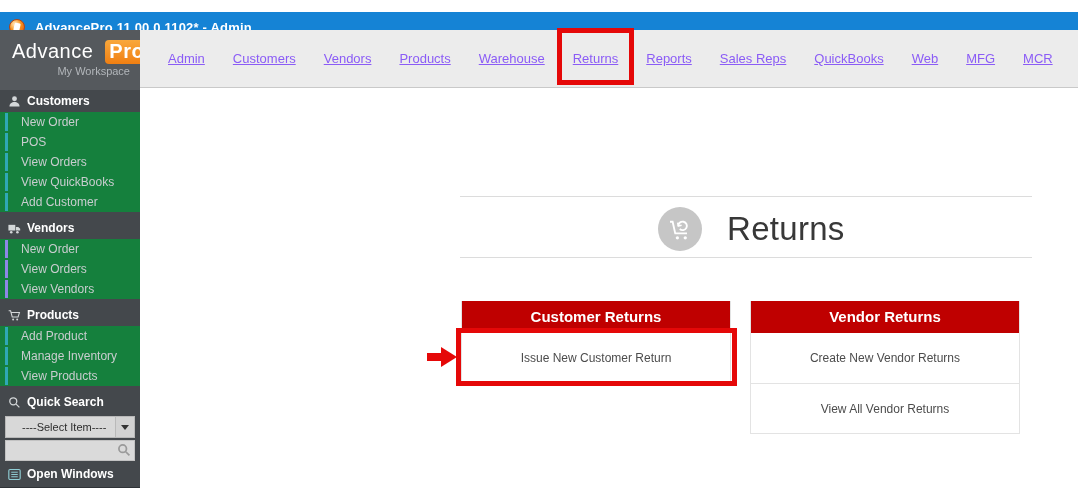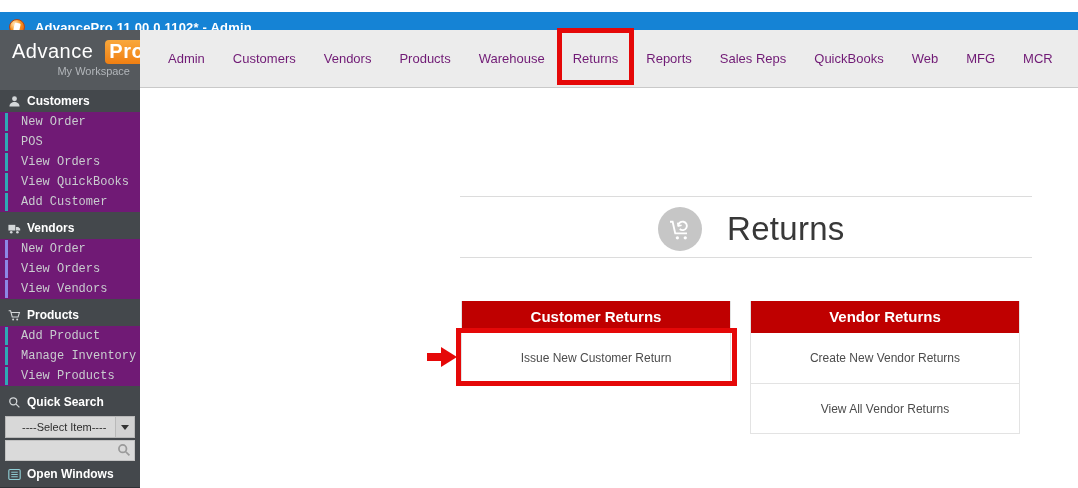--- a/index.html
+++ b/index.html
@@ -22,21 +22,21 @@
     background:#44484c; overflow:hidden; }
   .logo-block { height:60px; background:#55595d; padding:10px 10px 0 12px; }
   .logo-line { font-size:20px; color:#fff; letter-spacing:.5px; white-space:nowrap; }
   .logo-pro { display:inline-block; background:linear-gradient(180deg,#f9a83c,#f07f12);
     color:#fff; border-radius:4px; padding:0 4px 1px 4px; margin-left:12px; font-weight:700; }
   .logo-tagline { font-size:11px; color:#b2b6ba; text-align:right; margin-top:1px; }
 
   .side-header { height:22px; display:flex; align-items:center; padding-left:8px;
     color:#fff; font-size:12px; font-weight:700; }
   .side-header .sico { width:13px; height:13px; margin-right:6px; color:#d4d7d9; flex:0 0 auto; }
-  .side-items { background:#701a75;font-family:Liberation Mono, monospace; }
+  .side-items { background:#15803d; }
   .side-item { position:relative; height:20px; line-height:20px; padding-left:21px;
     font-size:12px; color:#c9cdcf; cursor:pointer; white-space:nowrap; }
   .side-item::before { content:""; position:absolute; left:5px; top:1px; bottom:1px; width:3px; }
   .acc-teal .side-item::before { background:#2fa8b5; }
   .acc-purple .side-item::before { background:#8d87e6; }
   .side-gap { height:5px; }
 
   .qs-select-row { margin:3px 5px 0 5px; height:22px; display:flex; }
   .qs-select { flex:1; background:#d8d8d8; border:1px solid #b9b9b9; border-right:none;
     font-size:11px; color:#2d2d2d; line-height:20px; padding-left:16px; white-space:nowrap; overflow:hidden; }
@@ -48,21 +48,21 @@
   .qs-input { width:100%; height:100%; background:#dadada; border:1px solid #c2c2c2;
     padding:0 22px 0 5px; font-size:11px; color:#333; font-family:"Liberation Sans",sans-serif; }
   .qs-input-ico { position:absolute; right:4px; top:3px; width:14px; height:14px; color:#9a9a9a; }
   .sidebar-strip { height:10px; background:#2e3236; margin-top:2px; }
 
   
   .topnav { position:absolute; left:140px; top:30px; width:938px; height:58px;
     background:#ececec; border-bottom:1px solid #c9c9c9;
     display:flex; gap:28px; padding:0 24px 0 28px; }
   .nav-item { position:relative; height:55px; line-height:58px; font-size:13px;
-    color:#701a75; cursor:pointer; white-space:nowrap; }
+    color:#8b5cf6; cursor:pointer; white-space:nowrap;text-decoration:underline; }
   .nav-annotation { position:absolute; left:-16px; right:-16px; top:-2px; bottom:0;
     border:5px solid #e50808; pointer-events:none; }
 
   
   .main { position:absolute; left:140px; top:88px; width:938px; height:400px; background:#fff; }
   .rule { position:absolute; left:320px; width:572px; height:1px; background:#dcdcdc; }
   .rule-1 { top:108px; } .rule-2 { top:169px; }
   .page-head { position:absolute; left:518px; top:119px; display:flex; align-items:center; }
   .returns-circle { width:44px; height:44px; border-radius:50%; background:#c6c6c6;
     display:flex; align-items:center; justify-content:center; }

